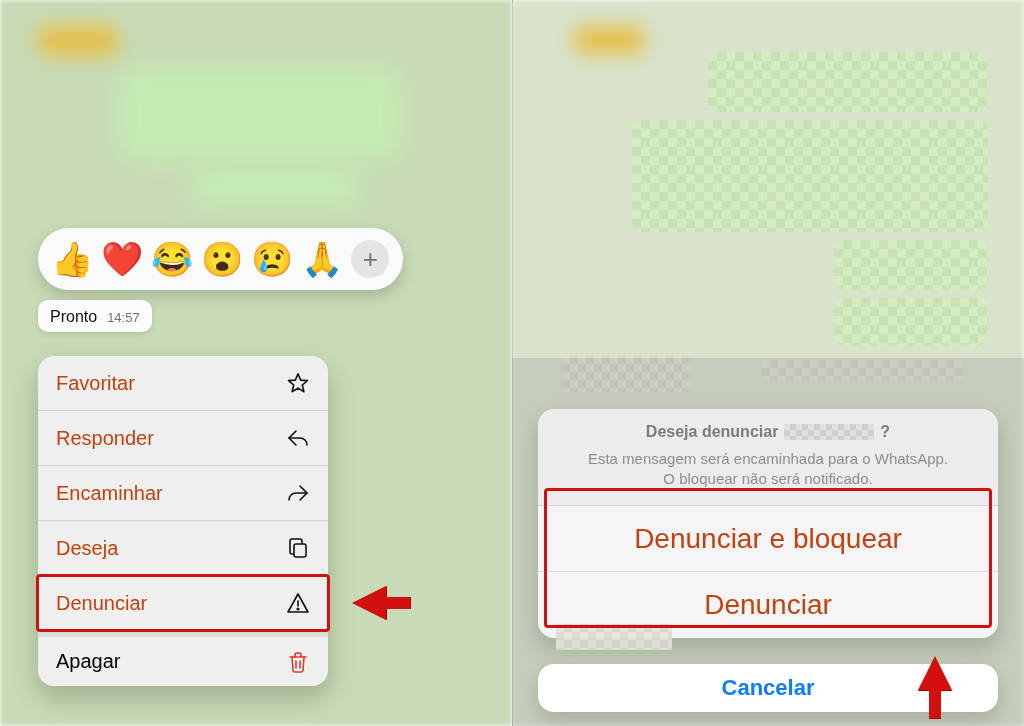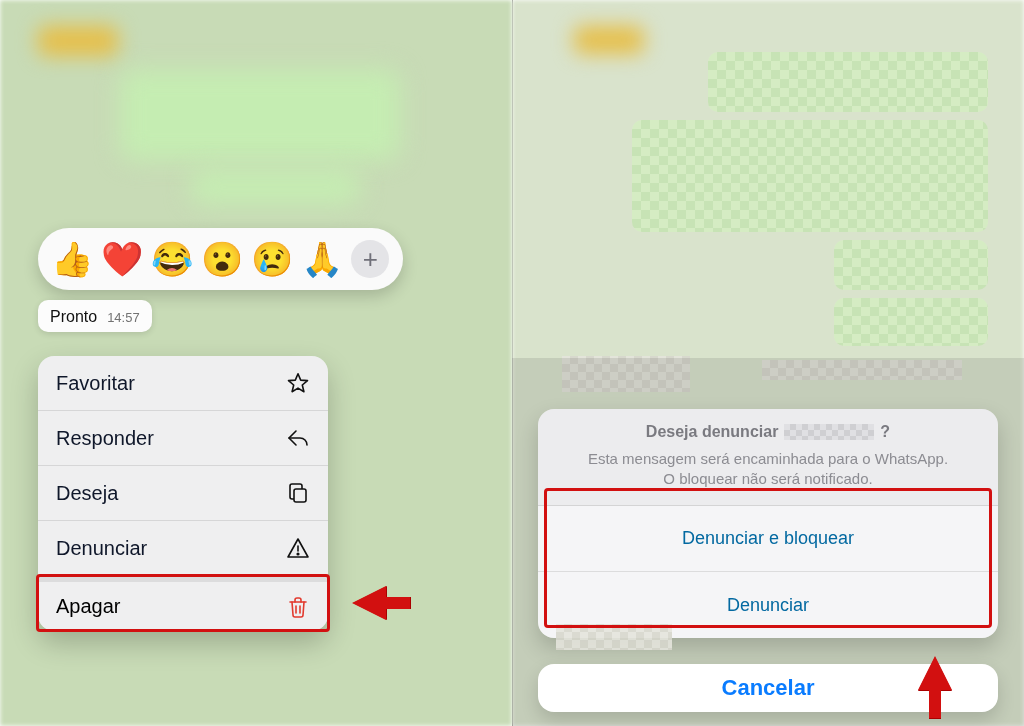--- a/index.html
+++ b/index.html
@@ -100,21 +100,21 @@
     box-shadow: 0 12px 28px rgba(0,0,0,.22);
     overflow: hidden;
   }
   .menu-item {
     height: 55px;
     display: flex;
     align-items: center;
     justify-content: space-between;
     padding: 0 18px;
     font-size: 20px;
-    color: #0f172a;
+    color: #c2410c;
     cursor: pointer;
     border-bottom: 1px solid rgba(0,0,0,.10);
   }
   .menu-item:last-child { border-bottom: none; }
   .menu-item.danger { color: #000000; }
   .menu-item .icon { width: 24px; height: 24px; flex: 0 0 24px; }
   .menu-item.divider-top { border-top: 6px solid rgba(0,0,0,.08); }
   .highlight-box {
     position: absolute;
     border: 3px solid #d21010;
@@ -178,21 +178,21 @@
     background: repeating-conic-gradient(#cfcfd2 0 25%, #e0e0e3 0 50%) 0 0/12px 12px;
   }
   .sheet-sub{
     margin-top:8px;
     font-size:15px; color:#8c8c92; line-height:1.35;
   }
   .sheet-btn{
     background:#f5f5f7;
     height:66px;
     display:flex; align-items:center; justify-content:center;
-    font-size:18px; color:#0369a1; font-weight:400;
+    font-size:28px; color:#c2410c; font-weight:400;
     border-bottom: 1px solid rgba(0,0,0,.10);
     cursor:pointer;
   }
   .sheet-btn:last-child{ border-bottom:none; }
   .cancel-btn{
     position:absolute;
     left:26px; right:26px; bottom:14px;
     height:48px;
     background:#ffffff;
     border-radius:16px;
@@ -240,20 +240,29 @@
     <div class="menu-item">
       <span>Responder</span>
       <span class="icon">
         <svg viewBox="0 0 24 24" fill="none" stroke="#111" stroke-width="1.6" stroke-linecap="round" stroke-linejoin="round">
             <path d="M10 5 3 12l7 7"></path>
             <path d="M3 12h11c4 0 7 3 7 7"></path>
           </svg>
       </span>
     </div>
     <div class="menu-item">
+      <span>Encaminhar</span>
+      <span class="icon">
+        <svg viewBox="0 0 24 24" fill="none" stroke="#111" stroke-width="1.6" stroke-linecap="round" stroke-linejoin="round">
+            <path d="M14 5l7 7-7 7"></path>
+            <path d="M21 12H10c-4 0-7 3-7 7"></path>
+          </svg>
+      </span>
+    </div>
+    <div class="menu-item">
       <span>Deseja</span>
       <span class="icon">
         <svg viewBox="0 0 24 24" fill="none" stroke="#111" stroke-width="1.6" stroke-linejoin="round">
             <rect x="8" y="8" width="12" height="13" rx="2"></rect>
             <path d="M16 8V5a2 2 0 0 0-2-2H6a2 2 0 0 0-2 2v11a2 2 0 0 0 2 2h2"></path>
           </svg>
       </span>
     </div>
     <div class="menu-item">
       <span>Denunciar</span>

